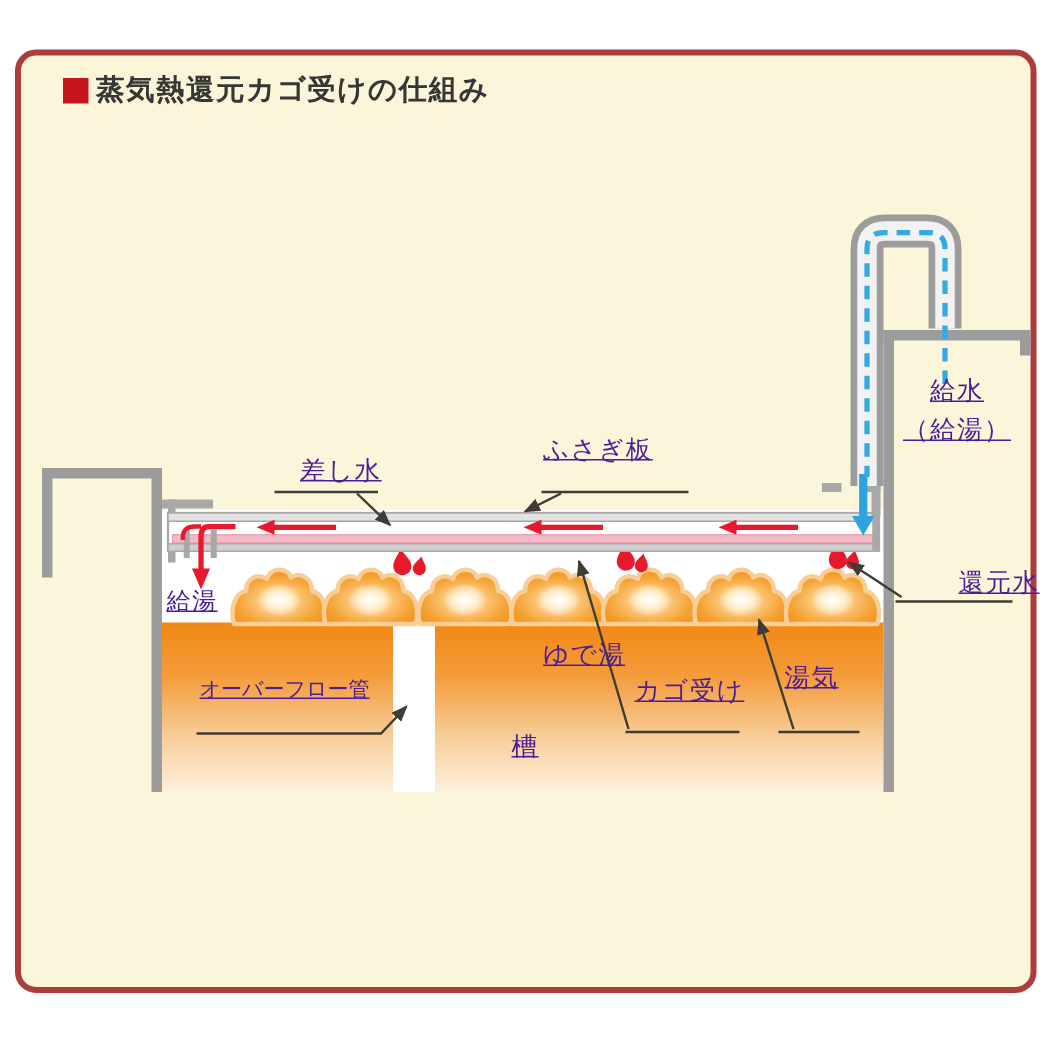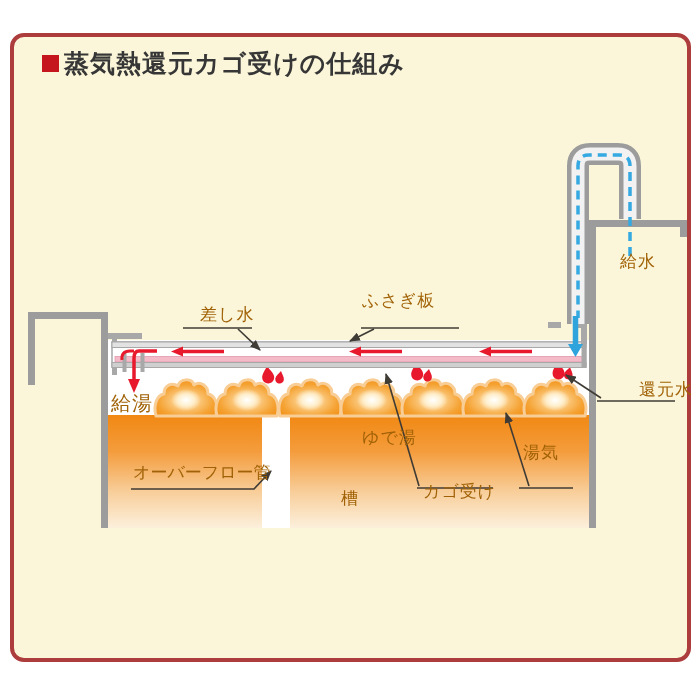--- a/index.html
+++ b/index.html
@@ -11,37 +11,37 @@
   .card{
     position:absolute;left:10px;top:33px;width:681px;height:629px;
     box-sizing:border-box;border:4px solid #AD3C3C;border-radius:14px;
     background:#FBF6D9;
   }
   .title-row{
     position:absolute;left:42px;top:47px;display:flex;align-items:center;gap:5px;
     z-index:3;
   }
   .title-bullet{width:17px;height:17px;background:#C4161C;flex:0 0 auto;}
-  .title-text{font-size:25px;font-weight:bold;color:#363636;letter-spacing:1px;}
+  .title-text{font-size:19px;font-weight:bold;color:#363636;letter-spacing:1px;}
   svg.diagram{position:absolute;left:0;top:0;z-index:1;}
   .lbl{
-    position:absolute;z-index:2;color:#a16207;font-size:17px;line-height:1.15;
-    letter-spacing:1px;white-space:nowrap;
+    position:absolute;z-index:2;color:#4c1d95;font-size:17px;line-height:1.15;
+    letter-spacing:1px;white-space:nowrap;text-decoration:underline;
   }
   .lbl-kyusui{left:592px;top:248px;width:92px;text-align:center;line-height:26px;}
   .lbl-sashimizu{left:200px;top:305px;}
   .lbl-fusagiita{left:362px;top:291px;}
   .lbl-kyuto{
-    left:111px;top:392px;font-size:20px;
+    left:111px;top:392px;font-size:16px;
     text-shadow:-1px -1px 0 #fff,1px -1px 0 #fff,-1px 1px 0 #fff,1px 1px 0 #fff,0 0 3px #fff;
   }
   .lbl-kangensui{left:599px;top:380px;margin-left:40px;}
-  .lbl-overflow{left:133px;top:463px;font-size:17px;letter-spacing:0;}
+  .lbl-overflow{left:133px;top:452px;font-size:14px;letter-spacing:0;}
   .lbl-yudeyu{left:314px;top:428px;margin-left:48px;}
-  .lbl-kagouke{left:423px;top:482px;}
+  .lbl-kagouke{left:423px;top:452px;}
   .lbl-yuge{left:523px;top:443px;}
   .lbl-so{left:341px;top:489px;}
 </style>
 </head>
 <body>
 
 <div class="card"></div>
 
 <div class="title-row">
   <span class="title-bullet"></span>
@@ -187,20 +187,21 @@
     <line x1="519" y1="488" x2="573" y2="488"></line>
     <path d="M 529 486 L 506 413" marker-end="url(#mArr)"></path>
     <path d="M 131 489 L 254 489 L 271 471" marker-end="url(#mArr)"></path>
   </g>
 </svg>
 
 <div class="lbl lbl-sashimizu">差し水</div>
 <div class="lbl lbl-fusagiita">ふさぎ板</div>
 <div class="lbl lbl-kyusui">
   <div>給水</div>
+  <div>（給湯）</div>
 </div>
 <div class="lbl lbl-kyuto">給湯</div>
 <div class="lbl lbl-kangensui">還元水</div>
 <div class="lbl lbl-overflow">オーバーフロー管</div>
 <div class="lbl lbl-yudeyu">ゆで湯</div>
 <div class="lbl lbl-kagouke">カゴ受け</div>
 <div class="lbl lbl-yuge">湯気</div>
 <div class="lbl lbl-so">槽</div>
 
 </body></html>

